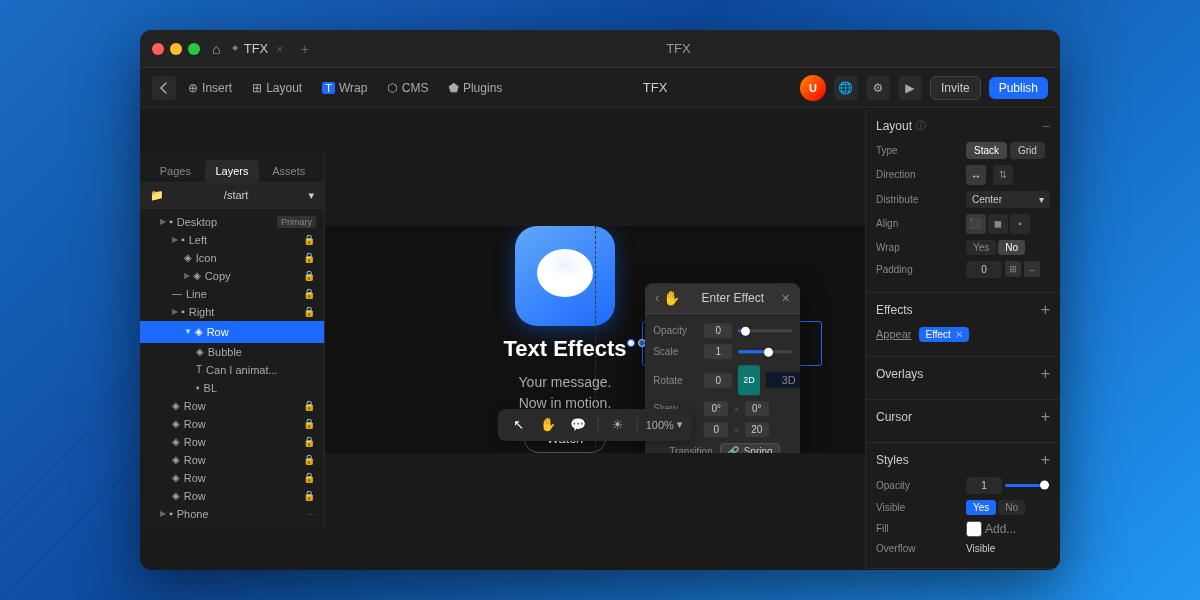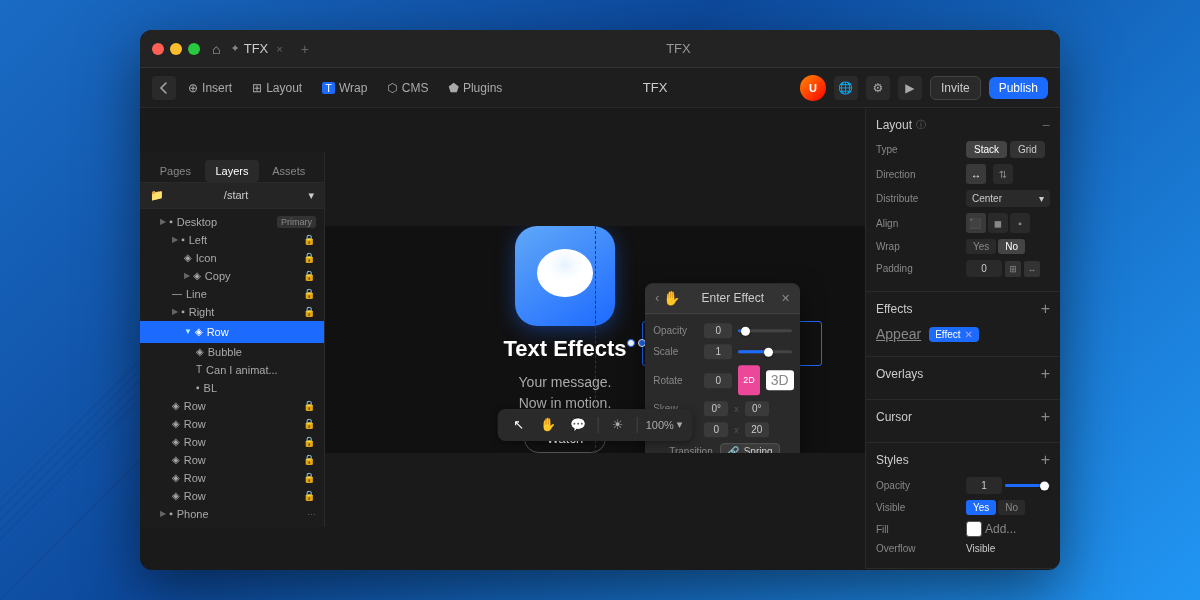--- a/index.html
+++ b/index.html
@@ -405,35 +405,35 @@
       width: 9px;
       height: 9px;
       border-radius: 50%;
       background: #fff;
       position: absolute;
       top: 50%;
       transform: translateY(-50%);
       box-shadow: 0 1px 3px rgba(0,0,0,0.4);
     }
     .btn-2d {
-      background: #ec4899;
+      background: #0f766e;
       color: #fff;
       border: none;
       border-radius: 3px;
       font-size: 9px;
       padding: 10px 5px;
       cursor: pointer;
     }
     .btn-3d {
-      background: #ffffff;
+      background: #0f172a;
       color: #888;
       border: none;
       border-radius: 3px;
-      font-size: 14px;
-      padding: 2px 5px;
+      font-size: 11px;
+      padding: 2px 16px;
       cursor: pointer;
     }
     .effect-x-label { font-size: 9px; color: #555; }
     .effect-input-sm {
       background: #3a3a3a;
       border: none;
       border-radius: 3px;
       color: #ccc;
       font-size: 10px;
       padding: 2px 4px;
@@ -634,21 +634,21 @@
       background: #1d6aff;
       color: #fff;
       font-size: 10px;
       border-radius: 4px;
       padding: 2px 6px;
       display: flex;
       align-items: center;
       gap: 4px;
     }
     .effect-tag-close { color: #aaf; font-size: 10px; cursor: pointer; }
-    .appear-label { font-size: 14px; color: #888; text-decoration: underline; }
+    .appear-label { font-size: 11px; color: #888; text-decoration: underline; }
     .color-swatch {
       width: 16px;
       height: 16px;
       border-radius: 3px;
       background: #fff;
       border: 1px solid #555;
       flex-shrink: 0;
     }
     .add-fill-text { font-size: 12px; color: #888; }
     .opacity-slider-wrap {

